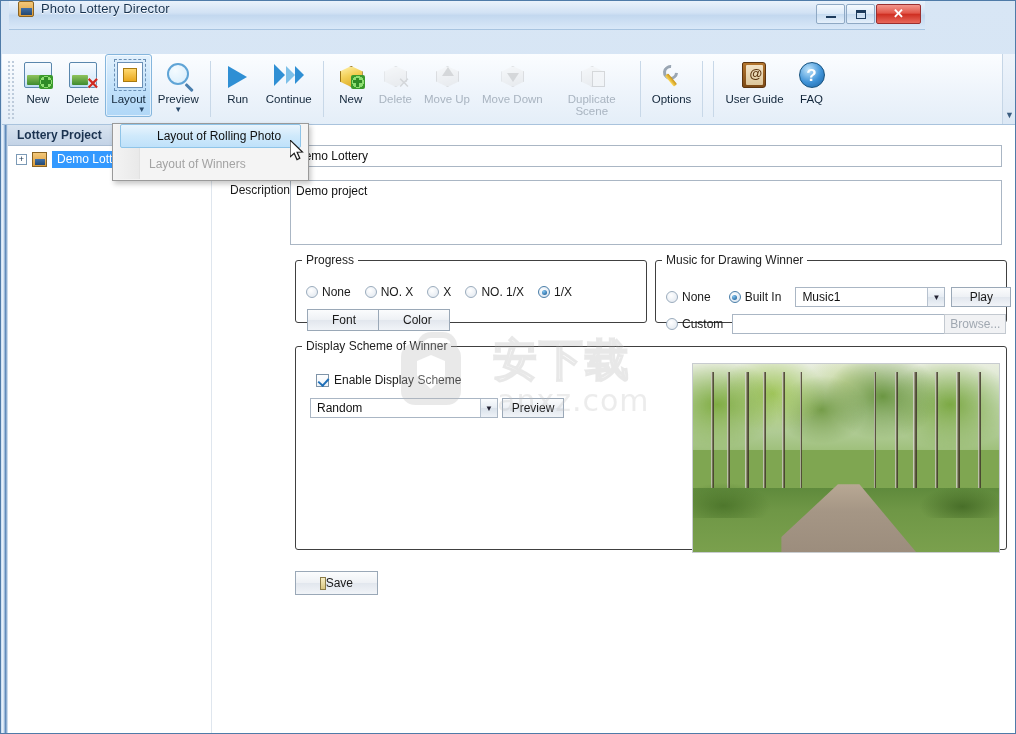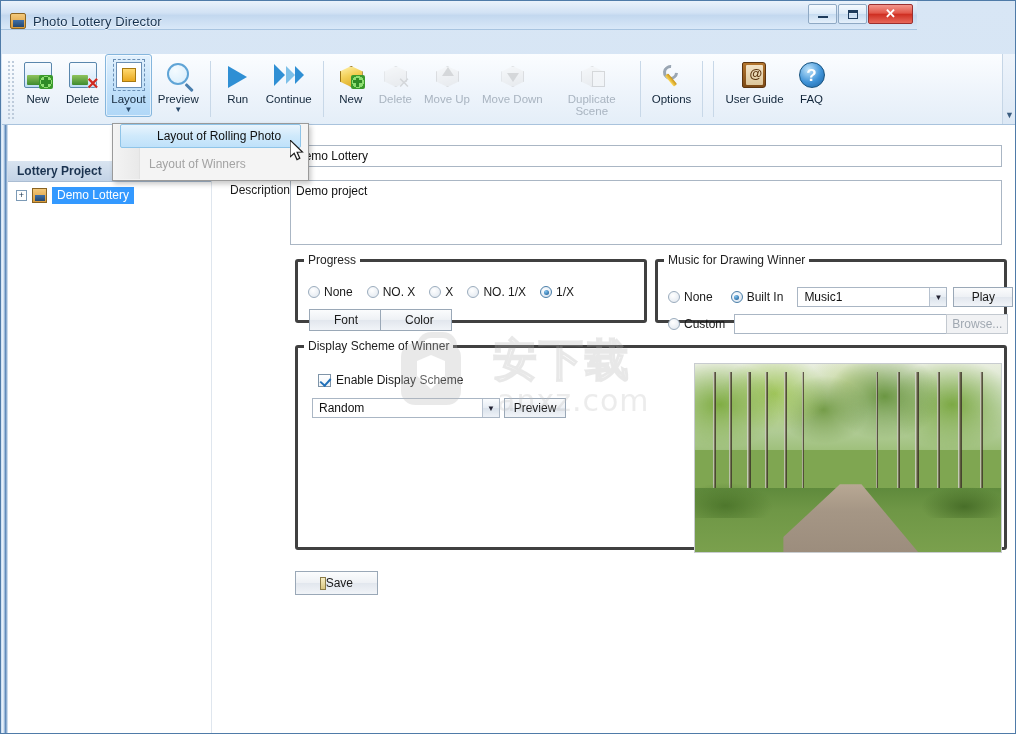--- a/index.html
+++ b/index.html
@@ -16,24 +16,24 @@
   #app-window {
     position: relative;
     width: 1016px; height: 734px;
     background: linear-gradient(180deg,#d8e6f5 0%, #cfe0f2 100%);
     border: 1px solid #4f7ba8;
     overflow: hidden;
   }
 
   
   #titlebar {
-    position: absolute; left:0; top:0; width:916px; height:29px;
+    position: absolute; left:8px; top:0; width:916px; height:29px;
     background: linear-gradient(180deg,#eaf2fb 0%, #d2e2f4 42%, #c3d8ef 52%, #d9e8f8 100%);
     border-bottom: 1px solid #a8c4e0;
-    display:flex; align-items:flex-end;
+    display:flex; align-items:flex-start;
   }
   #titlebar .win-icon {
     width:16px; height:16px; margin-left:9px; margin-right:7px;
     background: linear-gradient(180deg,#f3c87a 0%, #d99a3a 100%);
     border:1px solid #8a6321; border-radius:2px;
     position:relative; flex:none;
   }
   #titlebar .win-icon:after{
     content:""; position:absolute; left:2px; top:6px; width:11px; height:7px;
     background: linear-gradient(180deg,#3f6fa8,#25486f);
@@ -95,20 +95,21 @@
   .tb-btn .lbl {
     font-size:11.5px; color:#12263a; text-align:center; line-height:12px; max-width:74px;
   }
   .tb-btn.disabled .lbl { color:#a9b4c0; }
   .tb-btn.disabled .ico { opacity:.38; filter:grayscale(1); }
   .tb-btn .caret { font-size:8px; color:#2a4a6b; line-height:8px; margin-top:1px;}
   .tb-btn.active {
     background: linear-gradient(180deg,#e3f1fd 0%,#c4e2fa 50%,#b0d7f7 100%);
     border-color:#85b6dd;
     box-shadow: inset 0 0 0 1px rgba(255,255,255,.6);
+    align-items: flex-end;
   }
   .tb-scroll {
     width:14px; align-self:stretch; margin-left:auto;
     background: linear-gradient(180deg,#eef4fb,#dce8f5);
     border-left:1px solid #c6d6e6;
     display:flex; align-items:flex-end; justify-content:center; padding-bottom:4px;
     font-size:9px; color:#3b5d80;
   }
 
   
@@ -250,21 +251,21 @@
     display:flex;align-items:center;justify-content:center; line-height:1;
   }
 
   
   #content {
     position:absolute; left:1px; top:124px; width:1014px; height:608px;
     background:#ffffff; display:flex;
   }
   #accent-bar { width:6px; background: linear-gradient(90deg,#f2f7fc 0%,#c9dcf0 30%,#5b87b8 60%,#e9f1f9 100%); }
   #left-panel {
-    width:204px; background:#ffffff; border-right:1px solid #dfe6ee; position:relative;margin-top:36px;
+    width:204px; background:#ffffff; border-right:1px solid #dfe6ee; position:relative;
   }
   .tree-header {
     height:21px; background: linear-gradient(180deg,#d9e4f0 0%,#c3d3e6 100%);
     border-bottom:1px solid #aabdd3;
     display:flex; align-items:center; padding-left:9px;
     font-size:12px; color:#1b3350; font-weight:bold;
   }
   .tree-body { padding:4px 0 0 0; }
   .tree-row { display:flex; align-items:center; height:19px; padding-left:8px; }
   .tree-expander {
@@ -290,21 +291,21 @@
   .txt-input {
     border:1px solid #aab6c4; background:#ffffff; font-size:12px; color:#111;
     padding:3px 5px; font-family:"Liberation Sans",sans-serif;
   }
   .txt-area {
     border:1px solid #aab6c4; background:#ffffff; font-size:12px; color:#111;
     padding:3px 5px; resize:none; font-family:"Liberation Sans",sans-serif;
   }
 
   fieldset.group {
-    position:absolute; border:3px solid #404040; border-radius:3px; margin:0; padding:0;
+    position:absolute; border:1px solid #404040; border-radius:3px; margin:0; padding:0;
     background:transparent;
   }
   fieldset.group > legend {
     font-size:12px; color:#222; padding:0 4px; margin-left:6px;
   }
 
   .radio { display:inline-flex; align-items:center; font-size:12px; color:#1a1a1a; white-space:nowrap; }
   .radio .dot {
     width:12px;height:12px;border-radius:50%; margin-right:4px; flex:none;
     background: radial-gradient(circle at 40% 35%, #ffffff, #e8edf3 70%);

